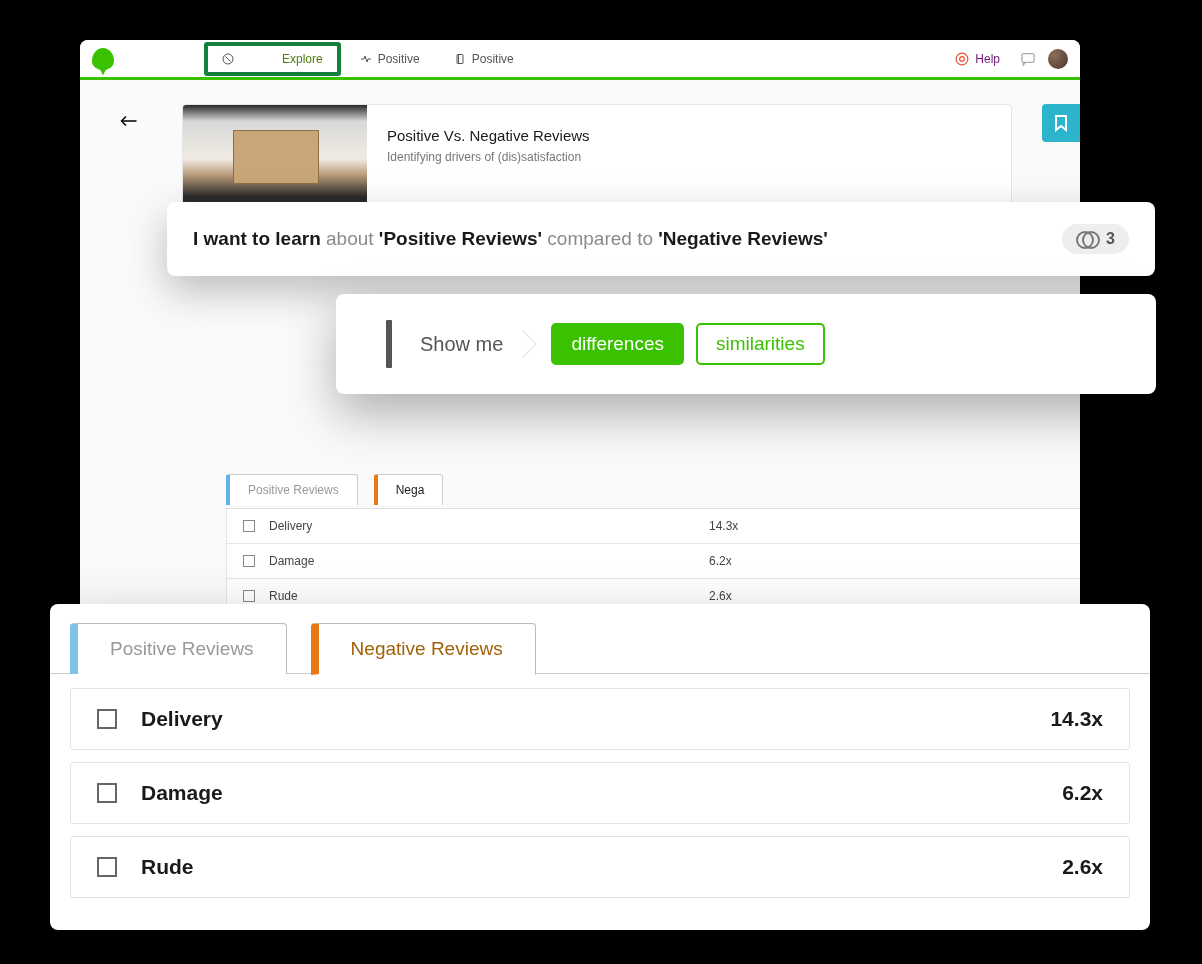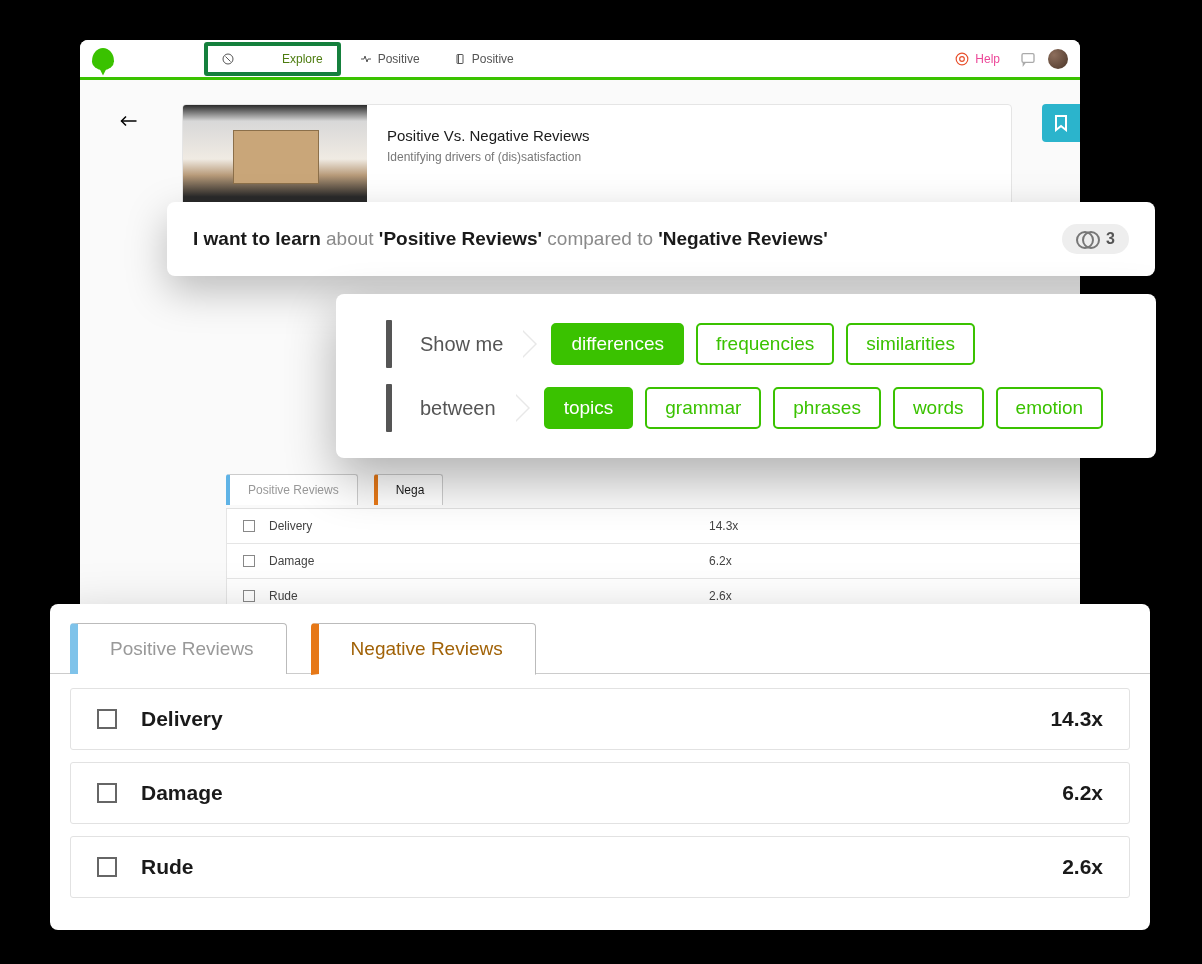--- a/index.html
+++ b/index.html
@@ -46,21 +46,21 @@
   padding: 6px 14px;
   font-size: 12px;
   color: #555;
   cursor: pointer;
   border: 1px solid transparent;
   border-radius: 3px;
 }
 .nav-tab.active { border: 4px solid #15803d; background: #fff; color: #4d7c0f; gap: 48px; }
 .nav-tab .icon { width: 12px; height: 12px; }
 .spacer { flex: 1; }
-.help-btn { display: flex; align-items: center; gap: 6px; font-size: 12px; color: #ec4899; cursor: pointer; padding: 4px 8px; }
+.help-btn { display: flex; align-items: center; gap: 6px; font-size: 12px; color: #701a75; cursor: pointer; padding: 4px 8px; }
 .help-icon { color: #e8502c; }
 .chat-icon { width: 16px; height: 16px; margin: 0 12px; cursor: pointer; }
 .avatar { width: 20px; height: 20px; border-radius: 50%; background: radial-gradient(circle at 30% 30%, #8d6e5c, #4a3528); cursor: pointer; }
 
 
 .header-area { padding: 24px 30px 0; position: relative; }
 .back-btn { position: absolute; left: 40px; top: 34px; cursor: pointer; font-size: 16px; }
 .header-card {
   margin-left: 72px;
   width: 830px;
@@ -325,33 +325,21 @@
     <span class="filter-count">3</span>
   </div>
 </div>
 
 <div class="query-builder">
   <div class="qb-row">
     <div class="qb-marker"></div>
     <div class="qb-prompt">Show me</div>
     <div class="qb-chips">
       <div class="qb-chip selected">differences</div>
-      <div class="qb-chip">frequencies</div>
       <div class="qb-chip">similarities</div>
-    </div>
-  </div>
-  <div class="qb-row">
-    <div class="qb-marker"></div>
-    <div class="qb-prompt">between</div>
-    <div class="qb-chips">
-      <div class="qb-chip selected">topics</div>
-      <div class="qb-chip">grammar</div>
-      <div class="qb-chip">phrases</div>
-      <div class="qb-chip">words</div>
-      <div class="qb-chip">emotion</div>
     </div>
   </div>
 </div>
 
 <div class="big-panel">
   <div class="big-tabs">
     <div class="big-tab pos">Positive Reviews</div>
     <div class="big-tab neg">Negative Reviews</div>
   </div>
   <div class="big-rows">

